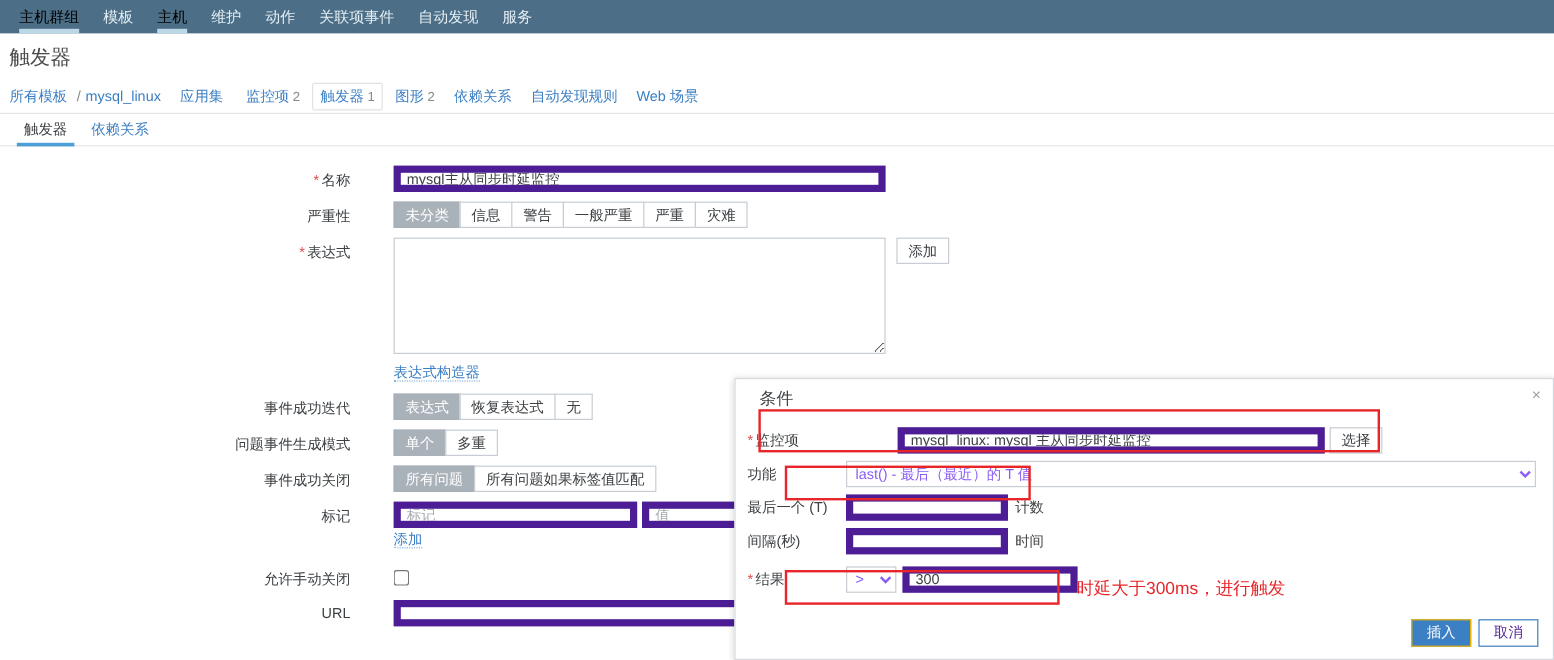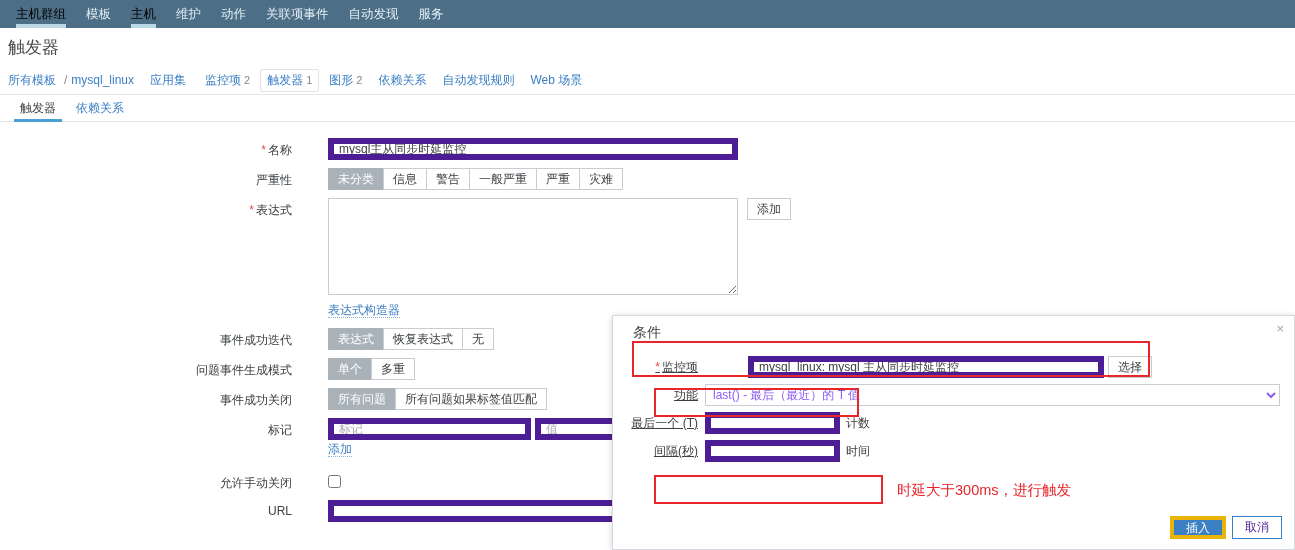--- a/index.html
+++ b/index.html
@@ -225,27 +225,25 @@
     cursor: pointer;
     line-height: 13px;
   }
   .drow {
     display: flex;
     align-items: center;
     margin-bottom: 6px;
   }
   .dlabel {
     width: 82px;
-    text-align: right;
     padding-right: 7px;
     font-size: 12px;
     color: #3d4144;
     box-sizing: border-box;
     white-space: nowrap;
-    text-decoration: underline;
   }
   .dunit { font-size: 12px; color: #404040; margin-left: 6px; }
   select.sel-in {
     border: 1px solid #c7cdd3;
     height: 22px;
     font-size: 12px;
     font-family: inherit;
     color: #8b5cf6;
     background: #fff;
     box-sizing: border-box;
@@ -258,21 +256,21 @@
   }
   .dialog-footer {
     position: absolute;
     right: 12px;
     bottom: 10px;
     display: flex;
     gap: 6px;
   }
   .btn-primary {
     background: #3b7fc4;
-    border: 4px solid #eab308;
+    border: 1px solid #eab308;
     color: #fff;
     font-size: 12px;
     font-family: inherit;
     height: 23px;
     padding: 0 12px;
     cursor: pointer;
     text-align: right;
   }
   .btn-sec {
     background: #fff;
@@ -488,20 +486,27 @@
       <input class="txt" style="width: 135px;" value="">
       <span class="dunit">计数</span>
     </div>
 
     <div class="drow">
       <div class="dlabel">间隔(秒)</div>
       <input class="txt" style="width: 135px;" value="">
       <span class="dunit">时间</span>
     </div>
 
+    <div class="drow" style="margin-top:10px">
+      <div class="dlabel"><span class="req">*</span><span>结果</span></div>
+      <select class="sel-in" style="width:42px">
+        <option>&gt;</option>
+      </select>
+      <input class="txt" style="width: 146px; margin-left: 5px;" value="300">
+    </div>
 
   </div>
 
   <div class="dialog-footer">
     <button class="btn-primary">插入</button>
     <button class="btn-sec">取消</button>
   </div>
 </div>
 
 <div class="annot-box" style="left:632px;top:341px;width:518px;height:36px;"></div>

